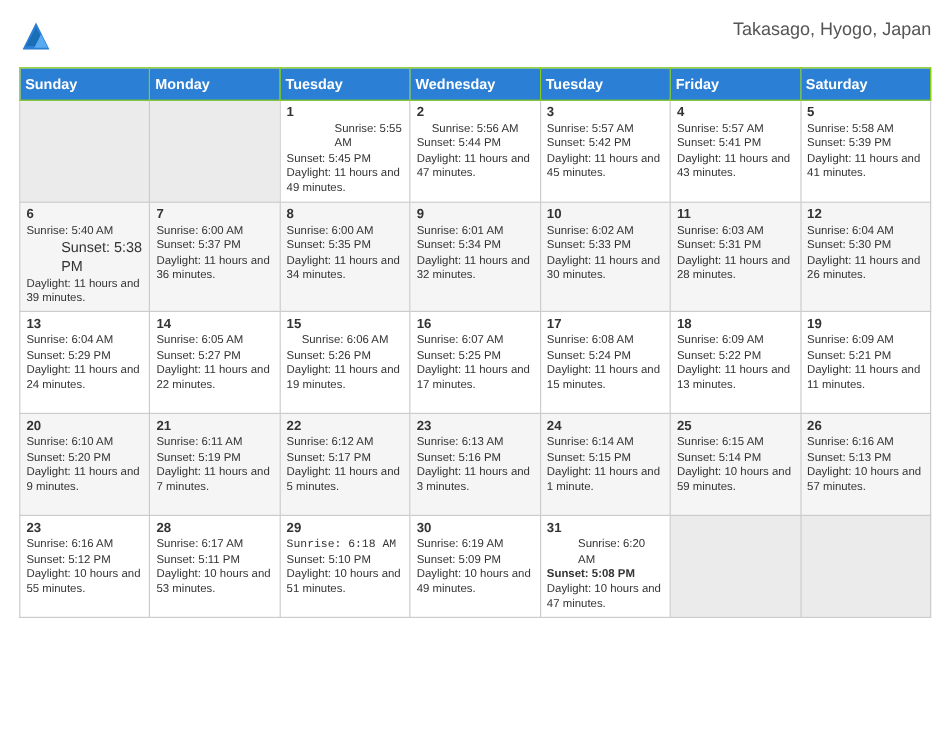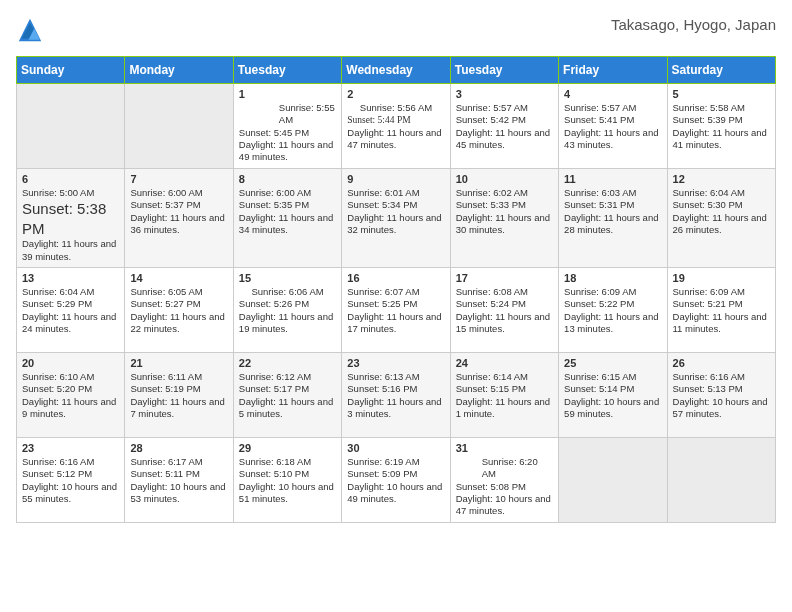--- a/index.html
+++ b/index.html
@@ -128,21 +128,21 @@
         <td class="empty"></td>
         <td>
           <span class="day-num">1</span>
           <div style="font-size: 9.5px; line-height: 1.3; padding-left: 40px;">Sunrise: 5:55 AM</div>
           <div style="font-size: 9.5px; line-height: 1.3;">Sunset: 5:45 PM</div>
           <div style="font-size: 9.5px; line-height: 1.3;">Daylight: 11 hours and 49 minutes.</div>
         </td>
         <td>
           <span class="day-num">2</span>
           <div style="font-size: 9.5px; line-height: 1.3; text-align: center;">Sunrise: 5:56 AM</div>
-          <div style="font-size: 9.5px; line-height: 1.3; font-family: Liberation Serif, serif;">Sunset: 5:44 PM</div>
+          <div style="font-size: 9.5px; line-height: 1.3;">Sunset: 5:44 PM</div>
           <div style="font-size: 9.5px; line-height: 1.3;">Daylight: 11 hours and 47 minutes.</div>
         </td>
         <td>
           <span class="day-num">3</span>
           <div style="font-size: 9.5px; line-height: 1.3;">Sunrise: 5:57 AM</div>
           <div style="font-size: 9.5px; line-height: 1.3;">Sunset: 5:42 PM</div>
           <div style="font-size: 9.5px; line-height: 1.3;">Daylight: 11 hours and 45 minutes.</div>
         </td>
         <td>
           <span class="day-num">4</span>
@@ -153,22 +153,22 @@
         <td>
           <span class="day-num">5</span>
           <div style="font-size: 9.5px; line-height: 1.3;">Sunrise: 5:58 AM</div>
           <div style="font-size: 9.5px; line-height: 1.3;">Sunset: 5:39 PM</div>
           <div style="font-size: 9.5px; line-height: 1.3;">Daylight: 11 hours and 41 minutes.</div>
         </td>
       </tr>
       <tr>
         <td>
           <span class="day-num">6</span>
-          <div style="font-size: 9.5px; line-height: 1.3;">Sunrise: 5:00 AM</div>
-          <div style="font-size: 15px; line-height: 1.3;">Sunset: 5:38 PM</div>
+          <div style="font-size: 9.5px; line-height: 1.3;">Sunrise: 5:40 AM</div>
+          <div style="font-size: 12px; line-height: 1.3; margin-left: 29px;">Sunset: 5:38 PM</div>
           <div style="font-size: 9.5px; line-height: 1.3;">Daylight: 11 hours and 39 minutes.</div>
         </td>
         <td>
           <span class="day-num">7</span>
           <div style="font-size: 9.5px; line-height: 1.3;">Sunrise: 6:00 AM</div>
           <div style="font-size: 9.5px; line-height: 1.3;">Sunset: 5:37 PM</div>
           <div style="font-size: 9.5px; line-height: 1.3;">Daylight: 11 hours and 36 minutes.</div>
         </td>
         <td>
           <span class="day-num">8</span>
@@ -297,33 +297,33 @@
           <div style="font-size: 9.5px; line-height: 1.3;">Daylight: 10 hours and 55 minutes.</div>
         </td>
         <td>
           <span class="day-num">28</span>
           <div style="font-size: 9.5px; line-height: 1.3;">Sunrise: 6:17 AM</div>
           <div style="font-size: 9.5px; line-height: 1.3;">Sunset: 5:11 PM</div>
           <div style="font-size: 9.5px; line-height: 1.3;">Daylight: 10 hours and 53 minutes.</div>
         </td>
         <td>
           <span class="day-num">29</span>
-          <div style="font-size: 9.5px; line-height: 1.3;">Sunrise: 6:18 AM</div>
+          <div style="font-size: 9.5px; line-height: 1.3; font-family: Liberation Mono, monospace;">Sunrise: 6:18 AM</div>
           <div style="font-size: 9.5px; line-height: 1.3;">Sunset: 5:10 PM</div>
           <div style="font-size: 9.5px; line-height: 1.3;">Daylight: 10 hours and 51 minutes.</div>
         </td>
         <td>
           <span class="day-num">30</span>
           <div style="font-size: 9.5px; line-height: 1.3;">Sunrise: 6:19 AM</div>
           <div style="font-size: 9.5px; line-height: 1.3;">Sunset: 5:09 PM</div>
           <div style="font-size: 9.5px; line-height: 1.3;">Daylight: 10 hours and 49 minutes.</div>
         </td>
         <td>
           <span class="day-num">31</span>
           <div style="font-size: 9.5px; line-height: 1.3; margin-left: 26px;">Sunrise: 6:20 AM</div>
-          <div style="font-size: 9.5px; line-height: 1.3;">Sunset: 5:08 PM</div>
+          <div style="font-size: 9.5px; line-height: 1.3; font-weight: bold;">Sunset: 5:08 PM</div>
           <div style="font-size: 9.5px; line-height: 1.3;">Daylight: 10 hours and 47 minutes.</div>
         </td>
         <td class="empty"></td>
         <td class="empty"></td>
       </tr>
     </tbody>
 </table>
 
 </body></html>

